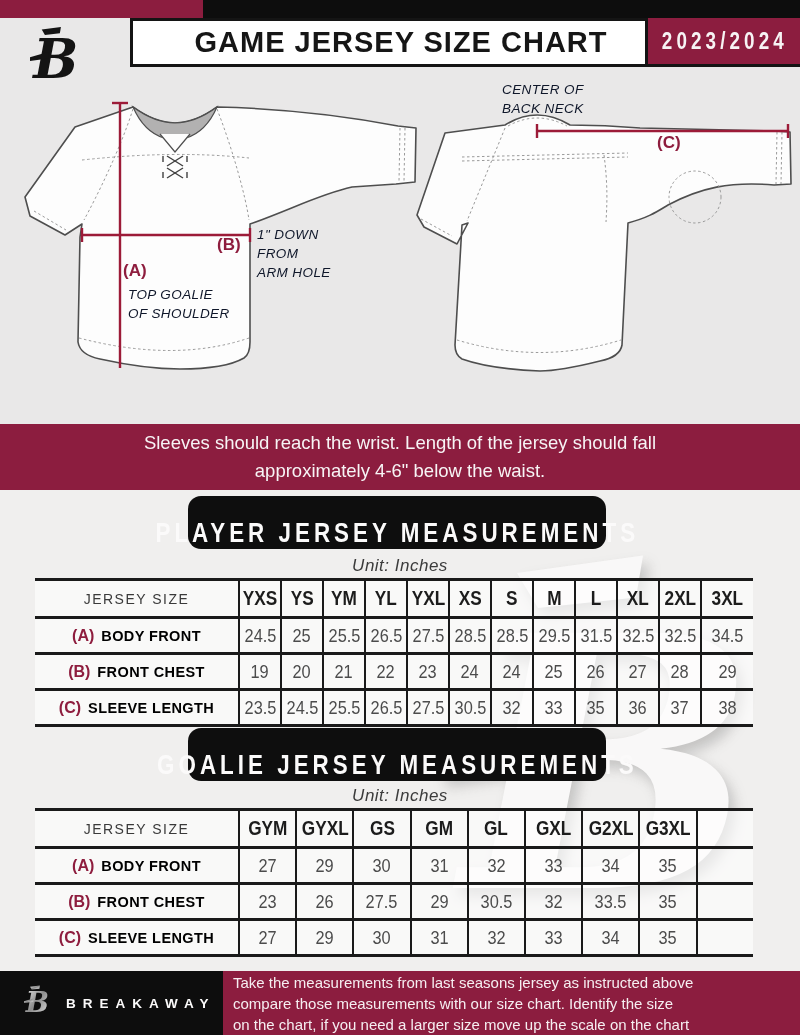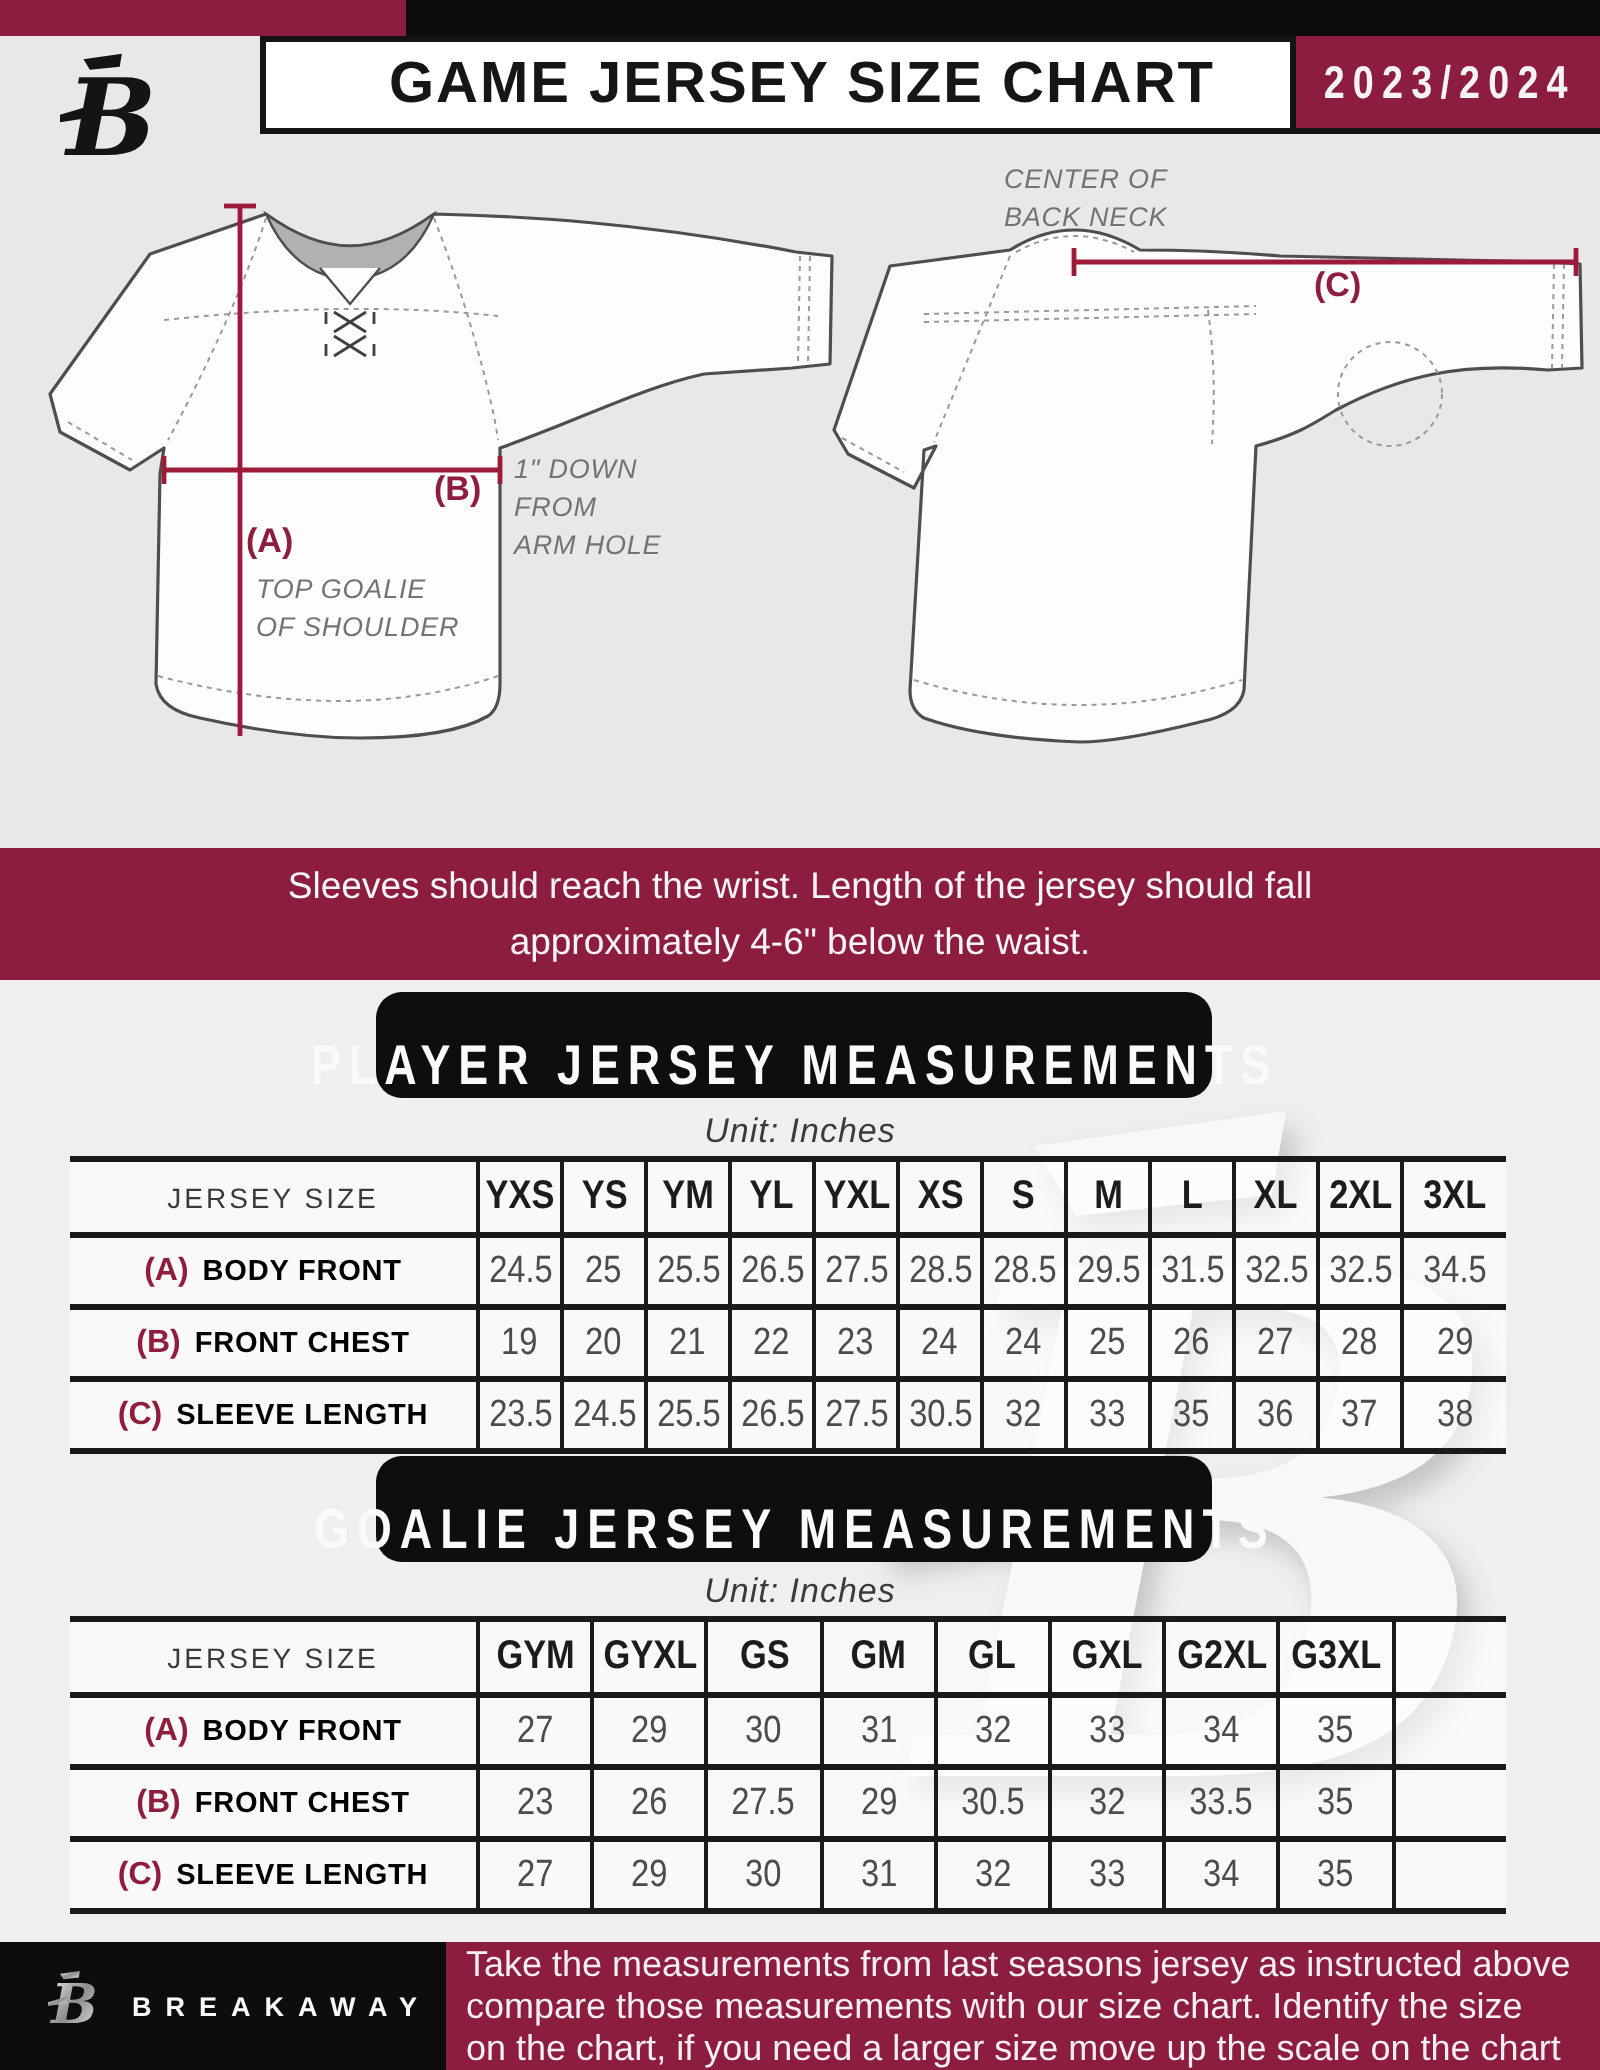--- a/index.html
+++ b/index.html
@@ -15,21 +15,21 @@
   .title-box span{font-size:29px;font-weight:bold;letter-spacing:1px;color:#161616;white-space:nowrap;}
   .year-box{left:648px;top:18px;width:152px;height:49px;background:#8c1d3f;border-bottom:3px solid #141414;
             box-sizing:border-box;display:flex;align-items:center;justify-content:flex-start;}
   .year-box span{display:inline-block;transform:scaleX(.82);font-size:23px;font-weight:bold;
                  letter-spacing:5px;color:#f7f3f4;white-space:nowrap;}
   .logo-header{left:30px;top:24px;width:64px;height:72px;}
 
   
   .jersey-svg{position:absolute;}
   .meas-label{position:absolute;color:#8e1d3e;font-weight:bold;font-size:17px;}
-  .meas-caption{position:absolute;color:#737373;font-style:italic;font-size:13.5px;line-height:19px;
+  .meas-caption{position:absolute;color:#0f172a;font-style:italic;font-size:13.5px;line-height:19px;
                 letter-spacing:.4px;white-space:pre-line;}
 
   
   .banner{left:0;top:424px;width:800px;height:66px;background:#8c1d3f;display:flex;flex-direction:column;
           align-items:center;justify-content:center;gap:2px;}
   .banner div{color:#f7f4f5;font-size:18.5px;line-height:26px;}
 
   
   .lower{left:0;top:490px;width:800px;height:481px;background:#f0efee;}
   .watermark{position:absolute;left:440px;top:55px;width:420px;height:455px;
@@ -53,21 +53,21 @@
   .sizehdr{font-size:14px;letter-spacing:1.5px;color:#3a3a3a;}
   .pref{color:#8e1d3e;font-weight:bold;font-size:16px;}
   .rlab{color:#000000;font-weight:bold;font-size:14.5px;letter-spacing:.4px;}
 
   
   .footer-black{left:0;top:971px;width:223px;height:64px;background:#0d0d0d;display:flex;align-items:center;}
   .logo-footer{position:absolute;left:24px;top:13px;width:33px;height:37px;}
   .brand{position:absolute;left:66px;top:0;height:64px;display:flex;align-items:center;
          color:#fbfafa;font-weight:bold;font-size:13.5px;letter-spacing:7px;}
   .footer-maroon{left:223px;top:971px;width:577px;height:64px;background:#8c1d3f;display:flex;align-items:center;}
-  .footer-maroon div{padding-left:10px;color:#f6eef1;font-size:18px;line-height:21px;white-space:pre-line;}
+  .footer-maroon div{padding-left:10px;color:#f6eef1;font-size:15px;line-height:21px;white-space:pre-line;}
 </style>
 </head>
 <body>
 
 <svg width="0" height="0" style="position:absolute">
   <defs>
     <g id="blogo">
       <text x="6" y="98" font-family="'DejaVu Serif', serif" font-weight="bold" font-style="italic" font-size="100">B</text>
       <path d="M0 60 L34 50 L34 62 L0 67 Z"></path>
       <path d="M22 8 L58 3 L56 15 L28 18 Z"></path>

